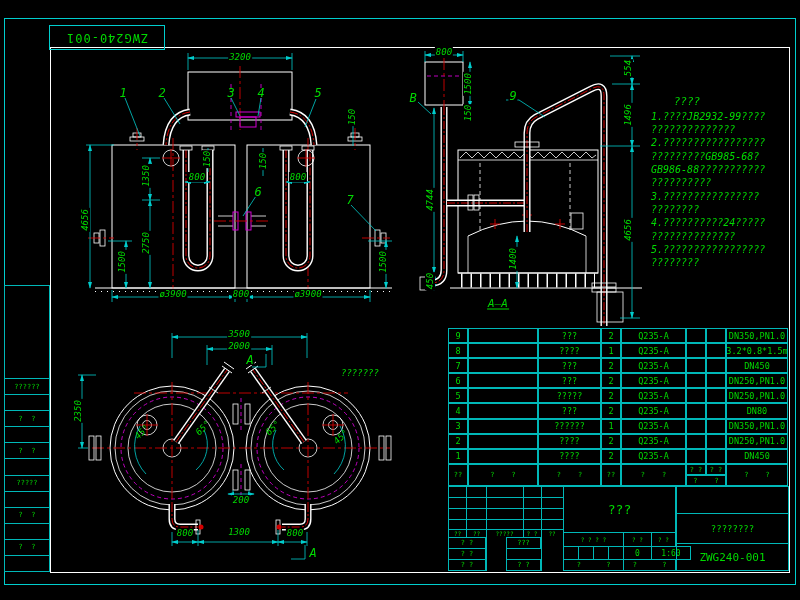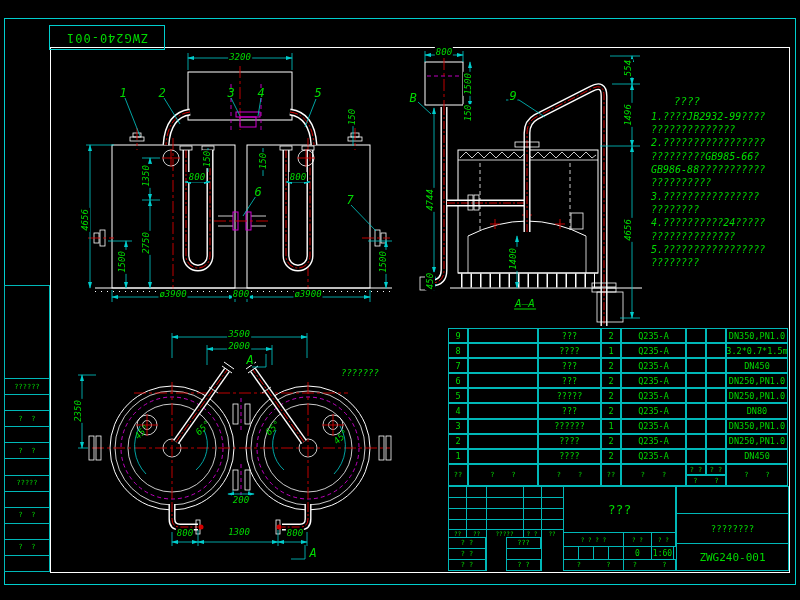--- a/index.html
+++ b/index.html
@@ -335,42 +335,42 @@
   <i class="t big" style="left:413px;top:98px">B</i>
   <i class="t big" style="left:513px;top:96px">9</i>
   <i class="t rv" style="left:468px;top:84px">1500</i>
   <i class="t rv" style="left:468px;top:113px">150</i>
   <i class="t rv" style="left:430px;top:200px">4744</i>
   <i class="t rv" style="left:430px;top:281px">450</i>
   <i class="t rv" style="left:513px;top:259px">1400</i>
   <i class="t rv" style="left:628px;top:68px">554</i>
   <i class="t rv" style="left:628px;top:115px">1496</i>
   <i class="t rv" style="left:628px;top:230px">4656</i>
-  <i class="t un" style="left:525px;top:304px">A—A</i>
+  <i class="t un" style="left:498px;top:304px">A—A</i>
 
   <i class="t" style="left:239px;top:334px">3500</i>
   <i class="t" style="left:239px;top:346px">2000</i>
   <i class="t big" style="left:250px;top:360px">A</i>
   <i class="t" style="left:360px;top:373px">???????</i>
   <i class="t rv" style="left:78px;top:411px">2350</i>
   <i class="t r45" style="left:142px;top:432px">45°</i>
   <i class="t r45" style="left:203px;top:428px">65°</i>
   <i class="t r45" style="left:273px;top:428px">65°</i>
   <i class="t r45" style="left:341px;top:437px">45°</i>
   <i class="t" style="left:241px;top:500px">200</i>
   <i class="t" style="left:185px;top:533px">800</i>
   <i class="t" style="left:239px;top:532px">1300</i>
   <i class="t" style="left:295px;top:533px">800</i>
   <i class="t big" style="left:313px;top:553px">A</i>
 
   <i class="t" style="left:687px;top:102px;font-size:11px">????</i>
   <i class="t tl" style="left:650px;top:117px;font-size:10px">1.????JB2932-99????</i>
   <i class="t tl" style="left:650px;top:130px;font-size:10px">??????????????</i>
   <i class="t tl" style="left:650px;top:143px;font-size:10px">2.?????????????????</i>
-  <i class="t tl" style="left:650px;top:157px;font-size:10px">?????????GB985-66?</i>
+  <i class="t tl" style="left:650px;top:157px;font-size:10px">?????????GB985-68?</i>
   <i class="t tl" style="left:650px;top:170px;font-size:10px">GB986-88???????????</i>
   <i class="t tl" style="left:650px;top:183px;font-size:10px">??????????</i>
   <i class="t tl" style="left:650px;top:197px;font-size:10px">3.????????????????</i>
   <i class="t tl" style="left:650px;top:210px;font-size:10px">????????</i>
   <i class="t tl" style="left:650px;top:223px;font-size:10px">4.??????????24?????</i>
   <i class="t tl" style="left:650px;top:237px;font-size:10px">??????????????</i>
   <i class="t tl" style="left:650px;top:250px;font-size:10px">5.?????????????????</i>
   <i class="t tl" style="left:650px;top:263px;font-size:10px">????????</i>
 
   <div class="mtab">
@@ -401,21 +401,21 @@
         <div class="cell" style="width: 62px;">DN350,PN1.0</div>
       </div>
       <div class="bomrow">
         <div class="cell" style="width: 20px;">8</div>
         <div class="cell" style="width: 70px;"></div>
         <div class="cell" style="width: 63px;">????</div>
         <div class="cell" style="width: 20px;">1</div>
         <div class="cell" style="width: 65px;">Q235-A</div>
         <div class="cell" style="width: 20px;"></div>
         <div class="cell" style="width: 20px;"></div>
-        <div class="cell" style="width: 62px;">3.2*0.7*1.5m</div>
+        <div class="cell" style="width: 62px;">3.2*0.8*1.5m</div>
       </div>
       <div class="bomrow">
         <div class="cell" style="width: 20px;">7</div>
         <div class="cell" style="width: 70px;"></div>
         <div class="cell" style="width: 63px;">???</div>
         <div class="cell" style="width: 20px;">2</div>
         <div class="cell" style="width: 65px;">Q235-A</div>
         <div class="cell" style="width: 20px;"></div>
         <div class="cell" style="width: 20px;"></div>
         <div class="cell" style="width: 62px;">DN450</div>
@@ -521,20 +521,20 @@
   <div class="tbc" style="left:506px;top:559px;width:35px;height:12px;font-size:7px">? ?</div>
   <div class="tbc" style="left:563px;top:486px;width:113px;height:47px;font-size:13px">???</div>
   <div class="tbc" style="left:563px;top:532px;width:61px;height:15px;font-size:6px">? ? ? ?</div>
   <div class="tbc" style="left:623px;top:532px;width:29px;height:15px;font-size:6px">? ?</div>
   <div class="tbc" style="left:651px;top:532px;width:25px;height:15px;font-size:6px">? ?</div>
   <div class="tbc" style="left:563px;top:546px;width:16px;height:14px"></div>
   <div class="tbc" style="left:578px;top:546px;width:16px;height:14px"></div>
   <div class="tbc" style="left:593px;top:546px;width:16px;height:14px"></div>
   <div class="tbc" style="left:608px;top:546px;width:16px;height:14px"></div>
   <div class="tbc" style="left:623px;top:546px;width:29px;height:14px;font-size:8px">0</div>
-  <div class="tbc" style="left:651px;top:546px;width:23px;height:14px;font-size:8px">1:60</div>
+  <div class="tbc" style="left:651px;top:546px;width:40px;height:14px;font-size:8px">1:60</div>
   <div class="tbc" style="left:563px;top:559px;width:61px;height:12px;font-size:7px">?      ?</div>
   <div class="tbc" style="left:623px;top:559px;width:53px;height:12px;font-size:7px">?      ?</div>
   <div class="tbc" style="left:676px;top:486px;width:113px;height:28px"></div>
   <div class="tbc" style="left:676px;top:513px;width:113px;height:31px;font-size:9px">????????</div>
   <div class="tbc" style="left:676px;top:543px;width:113px;height:28px;font-size:11px">ZWG240-001</div>
 
 </div>
 
 </body></html>

